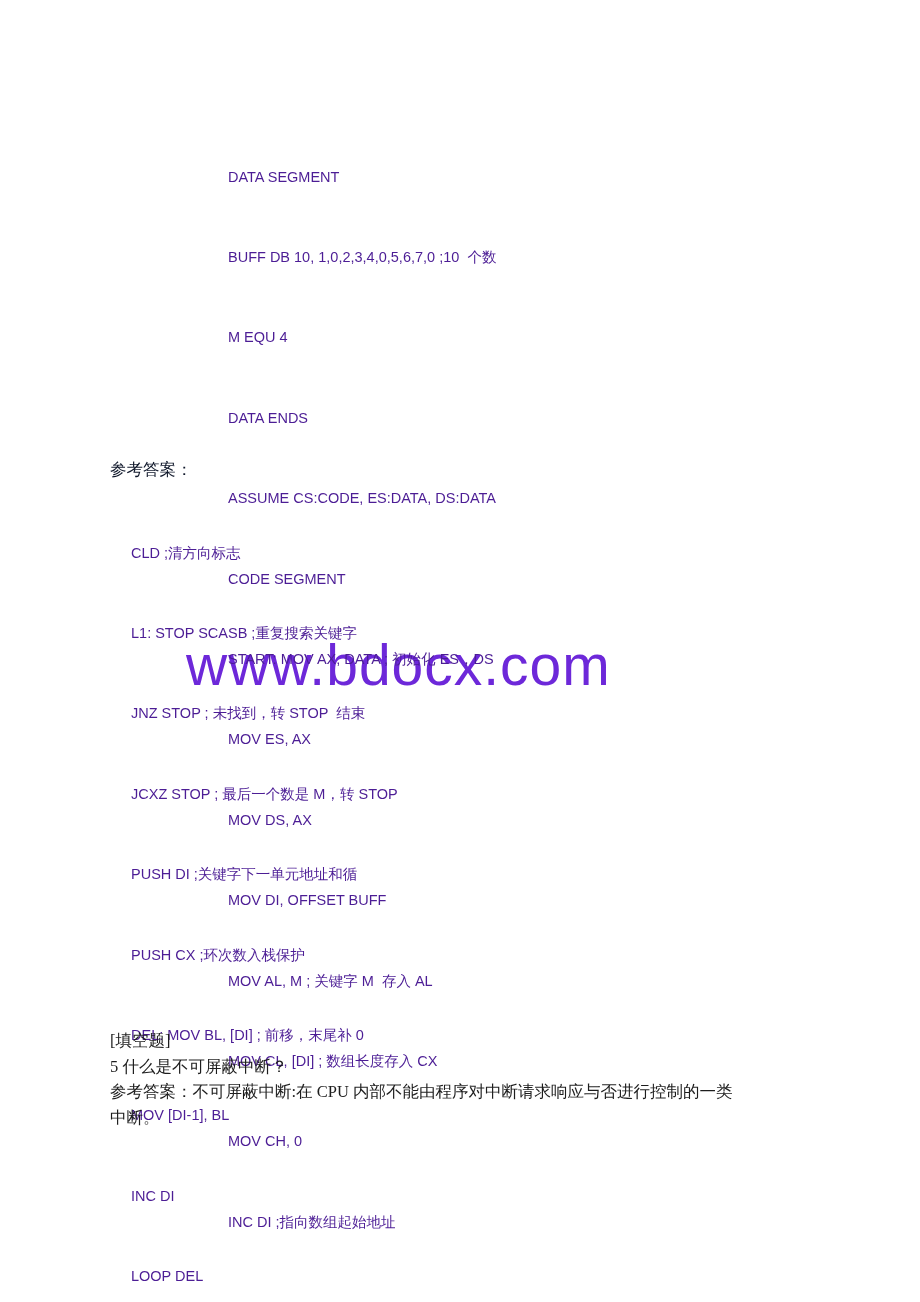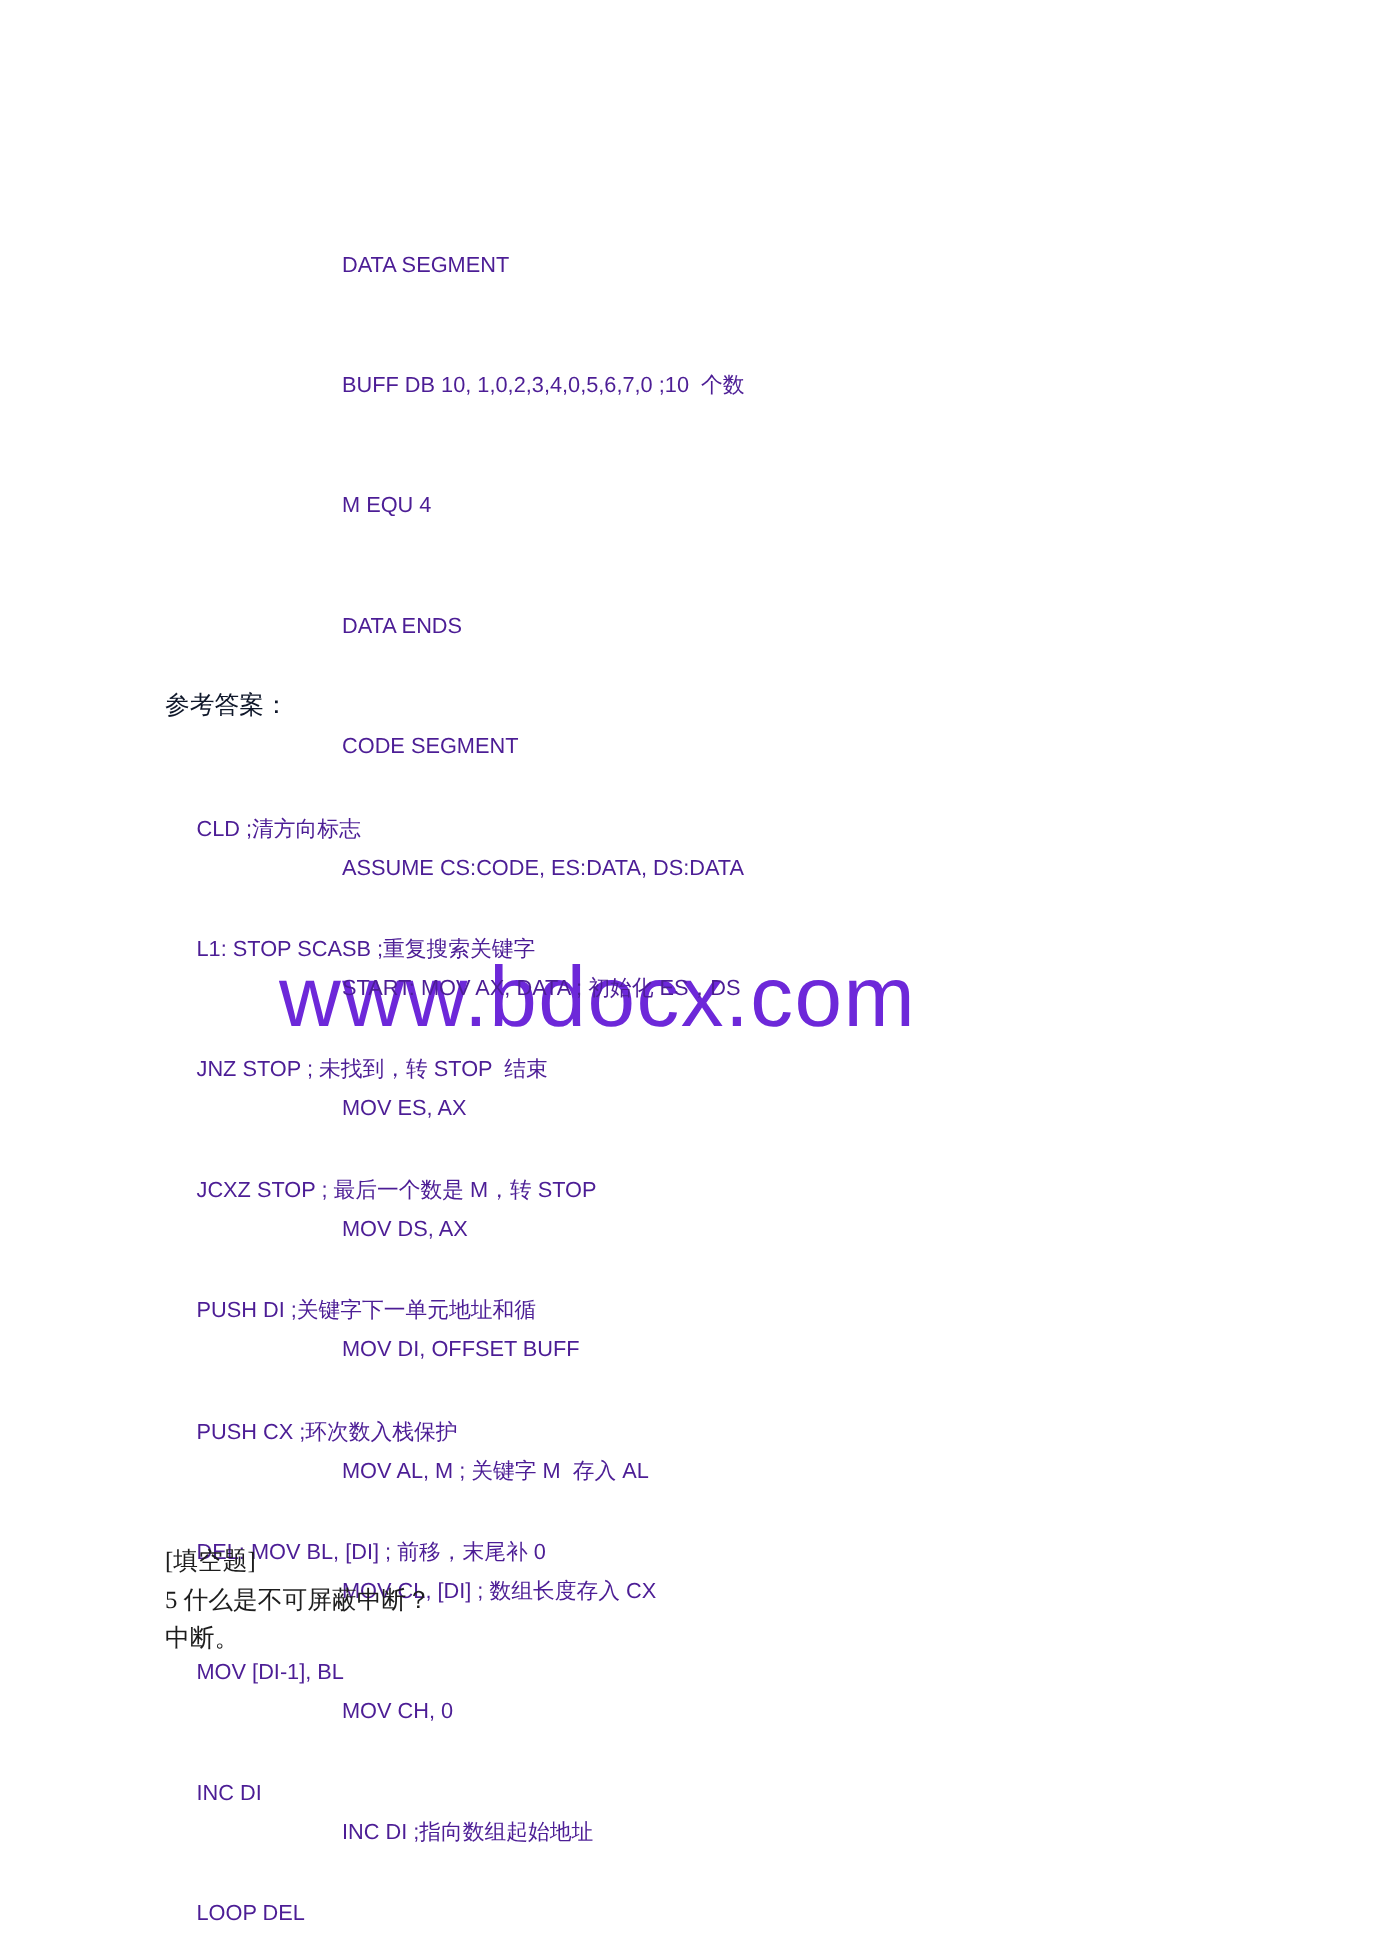--- a/index.html
+++ b/index.html
@@ -98,22 +98,22 @@
 
 <div class="page">
 
   <div class="watermark">www.bdocx.com</div>
 
   <div class="code-block code-block-a">
     <span class="code-line">DATA SEGMENT</span>
     <span class="code-line">BUFF DB 10, 1,0,2,3,4,0,5,6,7,0 ;10  个数</span>
     <span class="code-line">M EQU 4</span>
     <span class="code-line">DATA ENDS</span>
+    <span class="code-line">ASSUME CS:CODE, ES:DATA, DS:DATA</span>
     <span class="code-line">CODE SEGMENT</span>
-    <span class="code-line">ASSUME CS:CODE, ES:DATA, DS:DATA</span>
     <span class="code-line">START: MOV AX, DATA ; 初始化 ES，DS</span>
     <span class="code-line">MOV ES, AX</span>
     <span class="code-line">MOV DS, AX</span>
     <span class="code-line">MOV DI, OFFSET BUFF</span>
     <span class="code-line">MOV AL, M ; 关键字 M  存入 AL</span>
     <span class="code-line">MOV CL, [DI] ; 数组长度存入 CX</span>
     <span class="code-line">MOV CH, 0</span>
     <span class="code-line">INC DI ;指向数组起始地址</span>
   </div>
 
@@ -137,16 +137,17 @@
     
     
     
     
     
   </div>
 
   <div class="bottom-section">
     <span class="bottom-line">[填空题]</span>
     <span class="bottom-line">5 什么是不可屏蔽中断？</span>
+    <span class="bottom-line wrapped">参考答案：不可屏蔽中断:在 CPU 内部不能由程序对中断请求响应与否进行控制的一类</span>
     <span class="bottom-line">中断。</span>
   </div>
 
 </div>
 
 </body></html>

